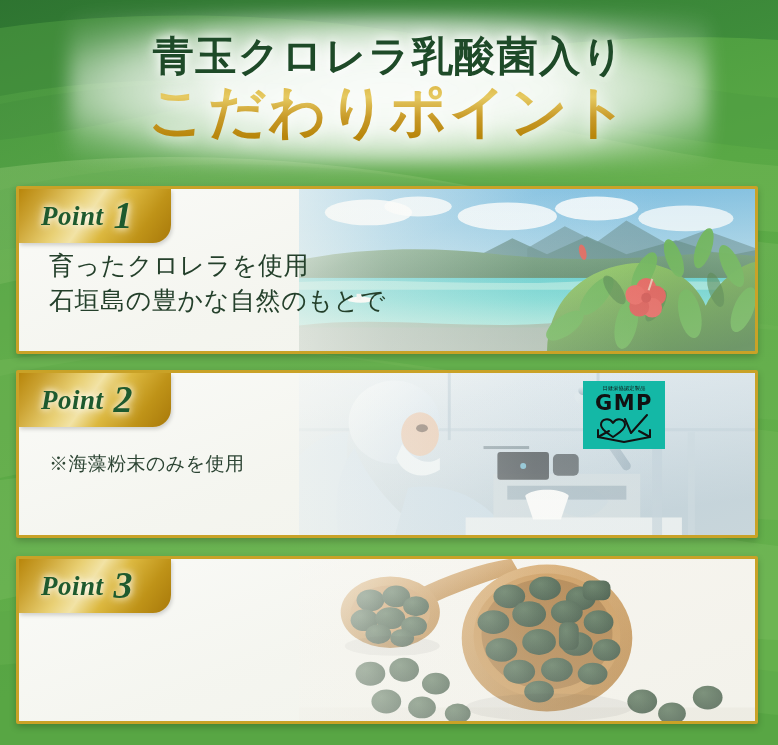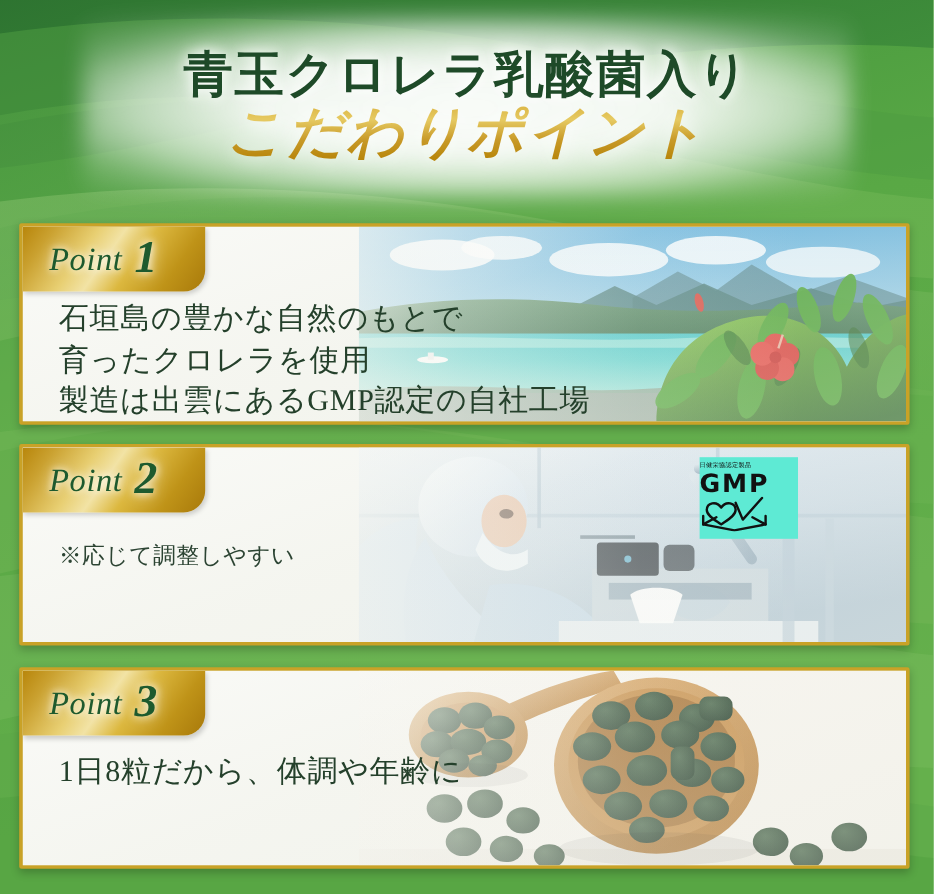--- a/index.html
+++ b/index.html
@@ -55,33 +55,32 @@
     font-weight:700;
     letter-spacing:1.5px;
     color:#1e4a28;
     line-height:1.12;
     text-shadow:0 0 10px rgba(255,255,255,.95),
                 0 0 18px rgba(255,255,255,.8);
     white-space:nowrap;
   }
   .title-line2{
     font-family:"Liberation Serif", serif;
-    font-size:47px;
+    font-size:57px;
     font-weight:700;
     letter-spacing:2px;
     line-height:1.18;
     background:linear-gradient(180deg,#d9b03c 0%,#e6ca62 28%,#c89a28 58%,#b8860b 86%);
     -webkit-background-clip:text;
     background-clip:text;
     color:transparent;
     -webkit-text-fill-color:transparent;
     filter:drop-shadow(0 0 8px rgba(255,255,255,.9));
     white-space:nowrap;
     margin-top:-4px;
-    font-style:italic;
   }
 
   
   .card{
     position:absolute;
     left:16px;
     width:742px;
     border:3px solid #c9a227;
     border-radius:2px;
     overflow:hidden;
@@ -126,21 +125,21 @@
     background:linear-gradient(125deg,
         #b8860b 0%, #caa130 14%, #e8cf72 34%,
         #f2e3a5 46%, #dcb83f 60%, #bf9318 80%, #a8790a 100%);
     border-bottom-right-radius:18px;
     box-shadow:1px 2px 4px rgba(0,0,0,.18);
     z-index:3;
   }
   .point-word{
     font-family:"Liberation Serif", serif;
     font-style:italic;
-    font-weight:400;
+    font-weight:700;
     font-size:27px;
     letter-spacing:.5px;
     color:#1e5a2e;
     text-shadow:0 0 6px rgba(255,255,255,.95), 0 0 11px rgba(255,255,255,.8);
   }
   .point-num{
     font-family:"Liberation Serif", serif;
     font-style:italic;
     font-weight:700;
     font-size:38px;
@@ -177,24 +176,24 @@
     letter-spacing:.4px;
     margin-top:3px;
     white-space:nowrap;
   }
 
   
   .gmp-badge{
     position:absolute;
     right:90px; top:8px;
     width:82px; height:68px;
-    background:#5eead4;
+    background:#14b8a6;
     z-index:6;
     display:flex; flex-direction:column;
-    align-items:flex-start; justify-content:flex-start;
+    align-items:center; justify-content:flex-start;
     padding-top:5px;
   }
   .gmp-sub{
     font-family:"DejaVu Sans", sans-serif;
     font-size:5.2px;
     letter-spacing:.2px;
     color:#111;
     line-height:1;
     white-space:nowrap;
   }
@@ -334,23 +333,22 @@
     </div>
     <div class="photo-fade"></div>
     <div class="card-wash"></div>
 
     <div class="point-tab">
       <span class="point-word">Point</span>
       <span class="point-num">1</span>
     </div>
 
     <div class="card-body">
+      <div class="body-line">育ったクロレラを使用</div>
       <div class="body-line">石垣島の豊かな自然のもとで</div>
-      <div class="body-line">育ったクロレラを使用</div>
-      <div class="body-line">製造は出雲にあるGMP認定の自社工場</div>
     </div>
   </div>
 
   <div class="card card-2">
     <div class="card-photo">
       <svg viewBox="0 0 460 168" preserveAspectRatio="xMidYMid slice">
         <defs>
           <linearGradient id="room2" x1="0" y1="0" x2="0.4" y2="1">
             <stop offset="0%" stop-color="#e6eef3"></stop>
             <stop offset="55%" stop-color="#cfdde6"></stop>
@@ -423,21 +421,21 @@
         </svg>
       </div>
     </div>
 
     <div class="point-tab">
       <span class="point-word">Point</span>
       <span class="point-num">2</span>
     </div>
 
     <div class="card-body">
-      <div class="body-note">※応じて調整しやすい</div>
+      <div class="body-note">※海藻粉末のみを使用</div>
     </div>
   </div>
 
   <div class="card card-3">
     <div class="card-photo">
       <svg viewBox="0 0 460 168" preserveAspectRatio="xMidYMid slice">
         <defs>
           <linearGradient id="surf3" x1="0" y1="0" x2="0.3" y2="1">
             <stop offset="0%" stop-color="#fbfaf6"></stop>
             <stop offset="100%" stop-color="#eeebe3"></stop>
@@ -515,17 +513,16 @@
     </div>
     <div class="photo-fade"></div>
     <div class="card-wash"></div>
 
     <div class="point-tab">
       <span class="point-word">Point</span>
       <span class="point-num">3</span>
     </div>
 
     <div class="card-body">
-      <div class="body-line">1日8粒だから、体調や年齢に</div>
     </div>
   </div>
 
 </div>
 
 </body></html>

